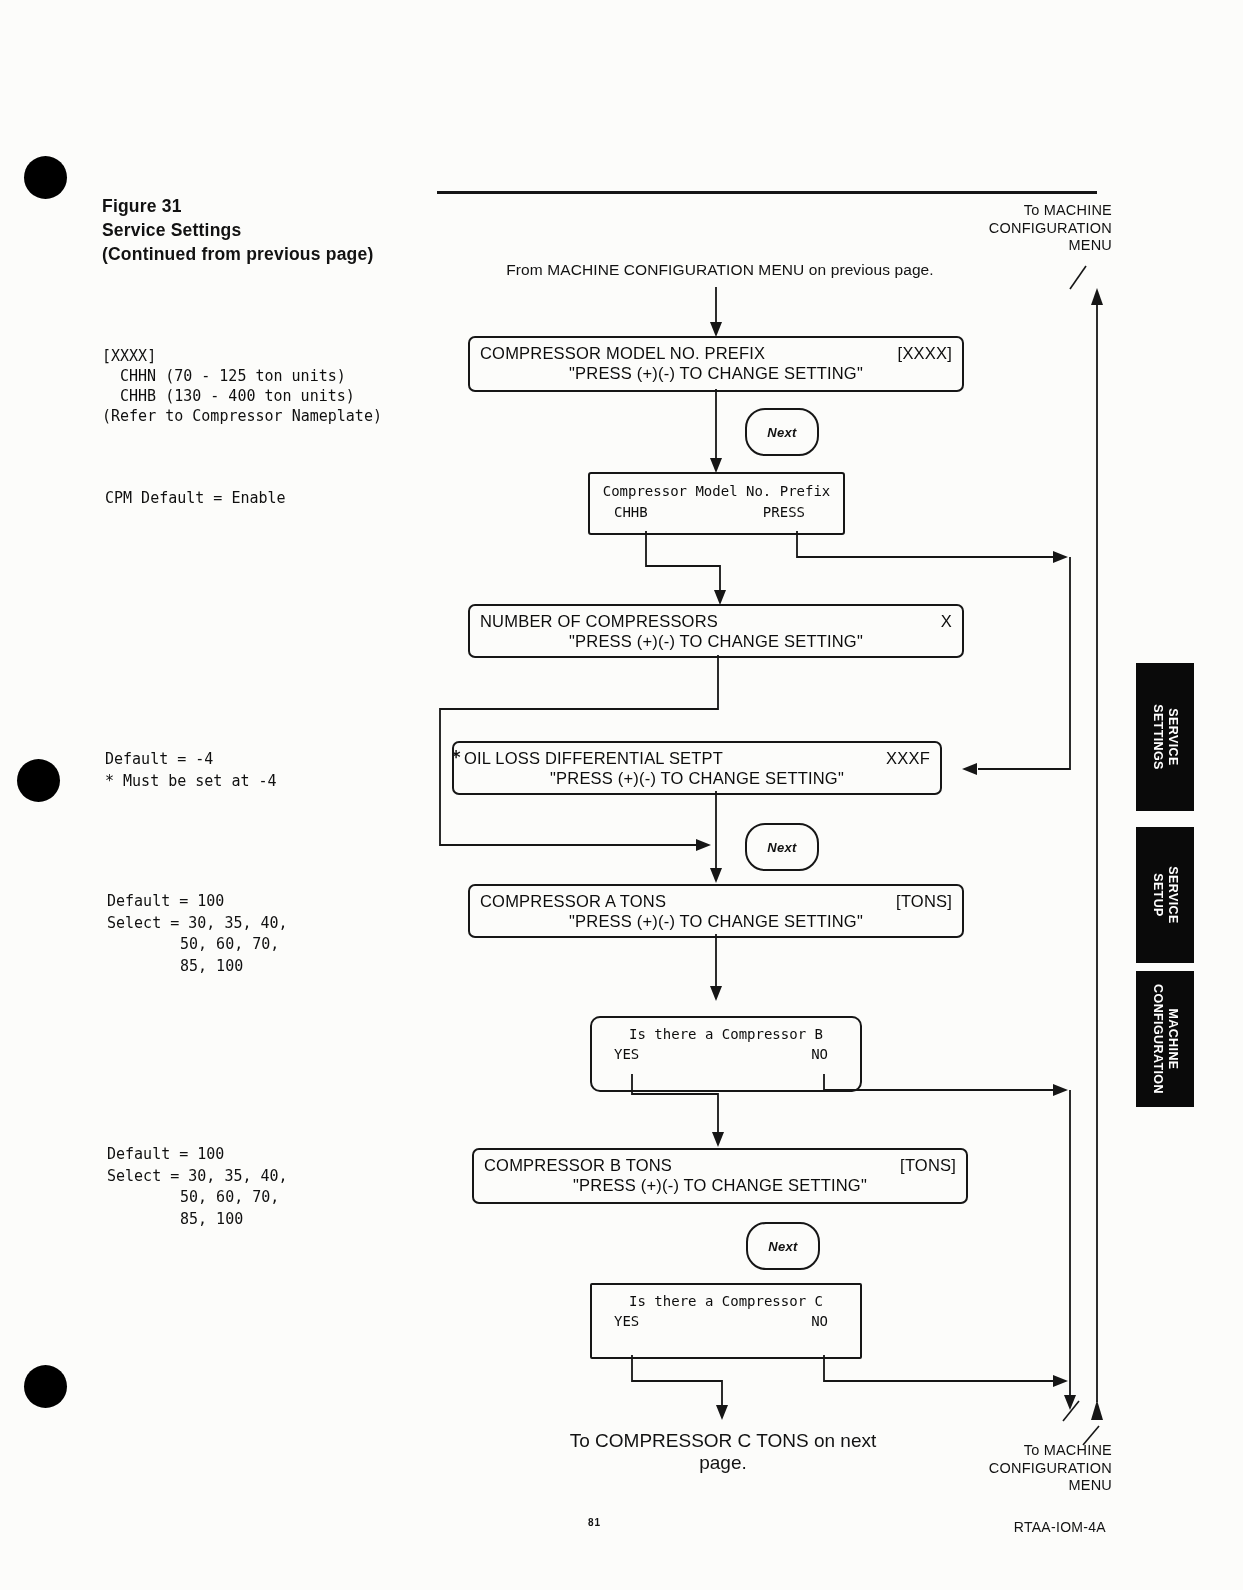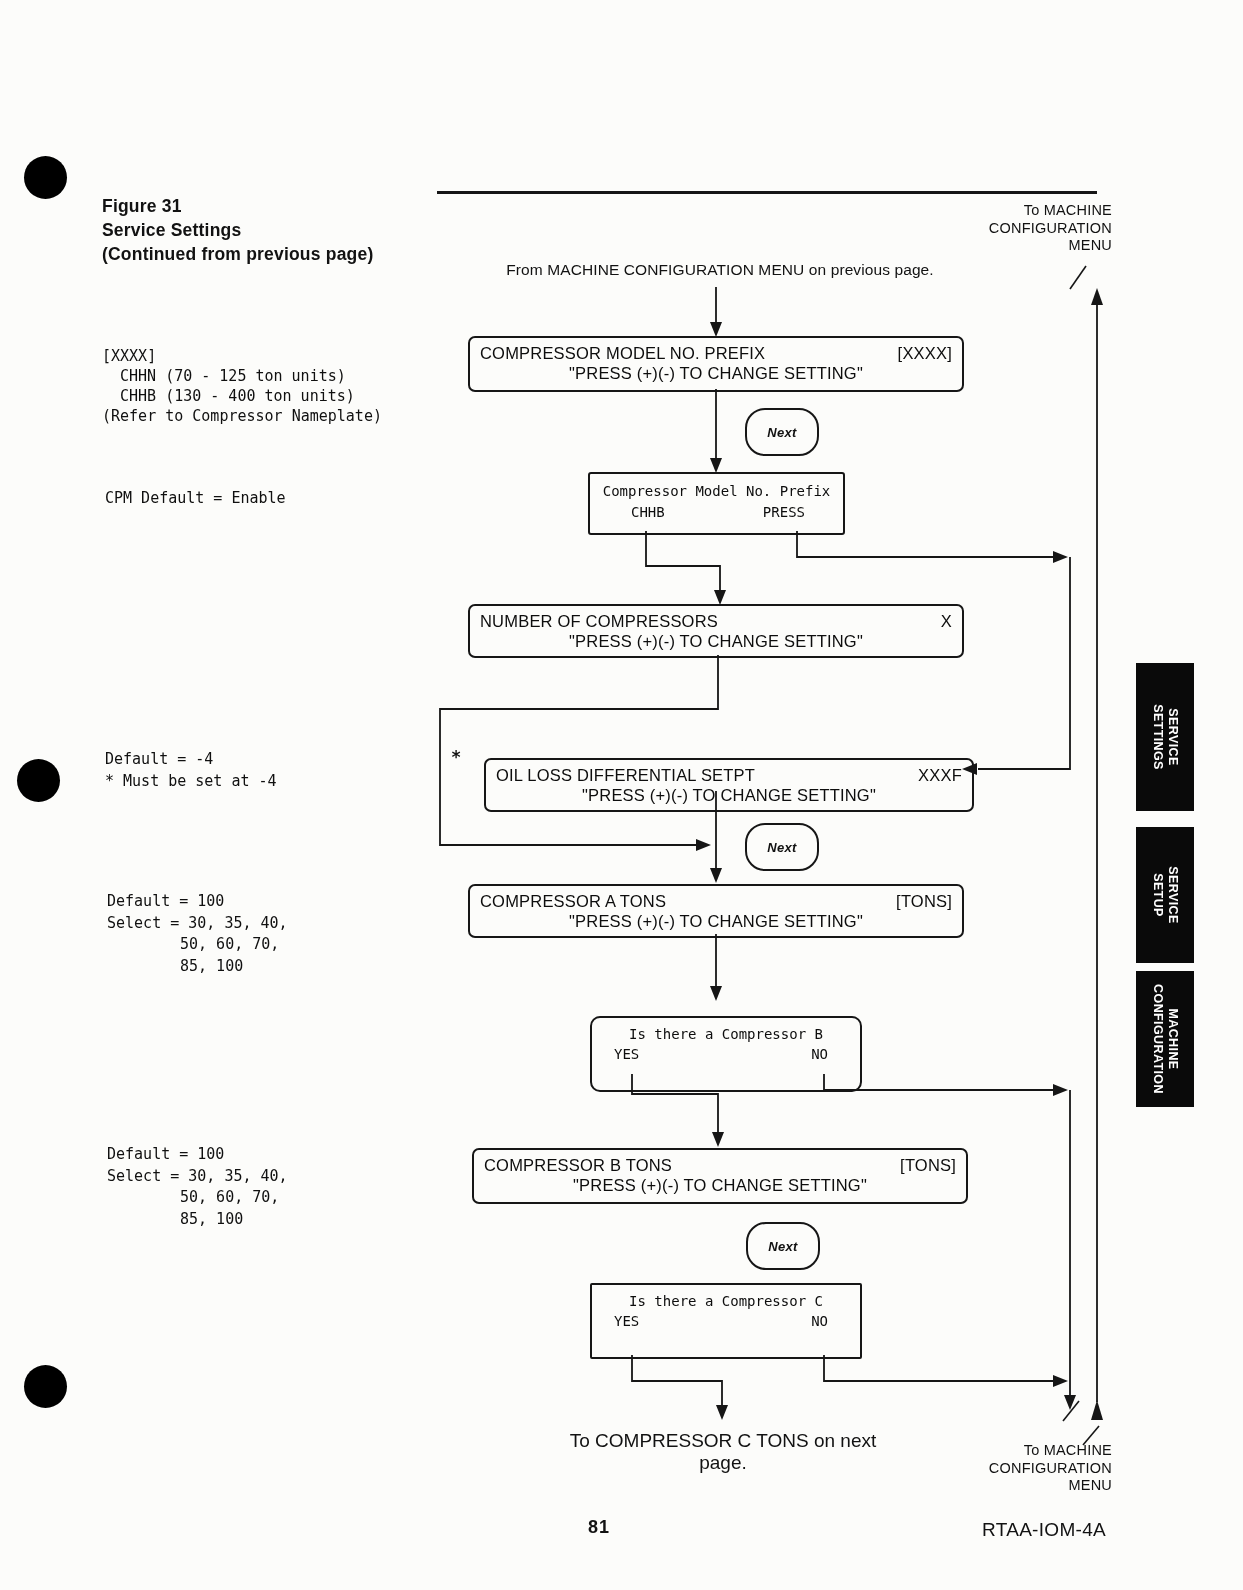--- a/index.html
+++ b/index.html
@@ -61,22 +61,22 @@
   
   .tab{position:absolute;left:1136px;width:58px;background:#0a0a0a;}
   .tab-inner{
     position:absolute;left:50%;top:50%;
     transform:translate(-50%,-50%) rotate(90deg);
     color:#fff;font-weight:bold;font-size:12.5px;line-height:1.2;
     letter-spacing:.4px;text-align:center;white-space:nowrap;
   }
 
   .bottom-note{left:558px;top:1430px;width:330px;text-align:center;font-size:19px;}
-  .footer-page{left:588px;top:1517px;font-size:18px;font-weight:bold;letter-spacing:1px;}
-  .footer-doc{left:960px;top:1519px;width:146px;text-align:right;font-size:19px;letter-spacing:.3px;}
+  .footer-page{left:588px;top:1517px;font-size:10px;font-weight:bold;letter-spacing:1px;}
+  .footer-doc{left:960px;top:1519px;width:146px;text-align:right;font-size:14px;letter-spacing:.3px;}
 
   svg.wires{position:absolute;left:0;top:0;pointer-events:none;}
 </style>
 </head>
 <body>
 
 <div class="page">
 
   <div class="dot" style="left:24px;top:156px;"></div>
   <div class="dot" style="left:17px;top:759px;"></div>
@@ -131,36 +131,36 @@
       <span>COMPRESSOR MODEL NO. PREFIX</span>
       <span>[XXXX]</span>
     </div>
     <div class="l2">"PRESS (+)(-) TO CHANGE SETTING"</div>
   </div>
 
   <div class="nextbtn" style="left:745px;top:408px;">Next</div>
 
   <div class="dispbox" style="left:588px;top:472px;width:253px;height:59px;">
     <div class="d1">Compressor Model No. Prefix</div>
-    <div class="d2" style="padding:5px 38px 0 41px;">
+    <div class="d2" style="padding:5px 38px 0 24px;">
       <span>CHHB</span>
       <span>PRESS</span>
     </div>
   </div>
 
   <div class="flowbox" style="left:468px;top:604px;width:492px;height:50px;">
     <div class="l1">
       <span>NUMBER OF COMPRESSORS</span>
       <span>X</span>
     </div>
     <div class="l2">"PRESS (+)(-) TO CHANGE SETTING"</div>
   </div>
 
   <span class="oil-star">*</span>
-  <div class="flowbox" style="left:484px;top:741px;width:486px;height:50px;margin-top:17px;">
+  <div class="flowbox" style="left:452px;top:741px;width:486px;height:50px;">
     <div class="l1">
       <span>OIL LOSS DIFFERENTIAL SETPT</span>
       <span>XXXF</span>
     </div>
     <div class="l2">"PRESS (+)(-) TO CHANGE SETTING"</div>
   </div>
 
   <div class="nextbtn" style="left:745px;top:823px;">Next</div>
 
   <div class="flowbox" style="left:468px;top:884px;width:492px;height:50px;">

